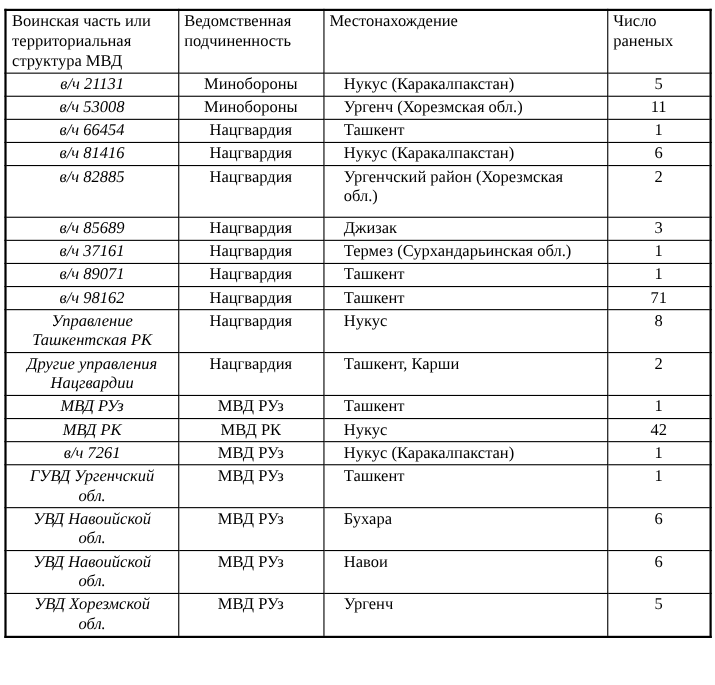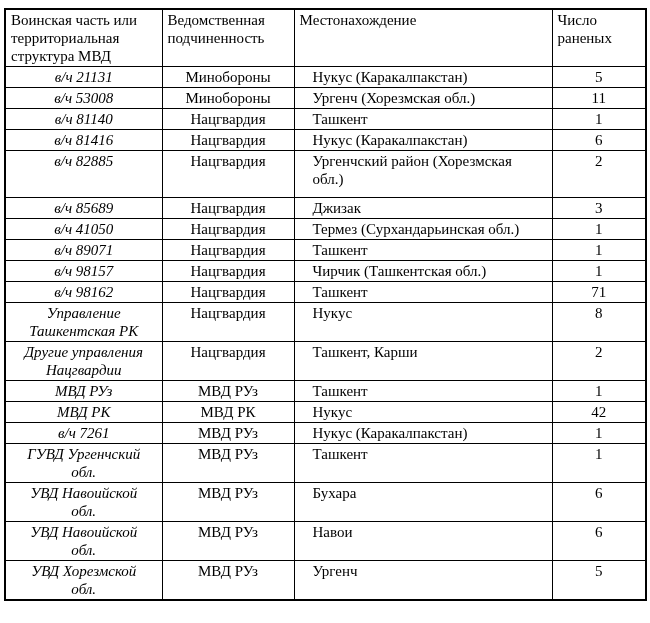--- a/index.html
+++ b/index.html
@@ -82,21 +82,21 @@
           <td class="c-location">Нукус (Каракалпакстан)</td>
           <td class="c-wounded">5</td>
         </tr>
         <tr>
           <td class="c-unit">в/ч 53008</td>
           <td class="c-agency">Минобороны</td>
           <td class="c-location">Ургенч (Хорезмская обл.)</td>
           <td class="c-wounded">11</td>
         </tr>
         <tr>
-          <td class="c-unit">в/ч 81140</td>
+          <td class="c-unit">в/ч 66454</td>
           <td class="c-agency">Нацгвардия</td>
           <td class="c-location">Ташкент</td>
           <td class="c-wounded">1</td>
         </tr>
         <tr>
           <td class="c-unit">в/ч 81416</td>
           <td class="c-agency">Нацгвардия</td>
           <td class="c-location">Нукус (Каракалпакстан)</td>
           <td class="c-wounded">6</td>
         </tr>
@@ -106,35 +106,29 @@
           <td class="c-location">Ургенчский район (Хорезмская обл.)</td>
           <td class="c-wounded">2</td>
         </tr>
         <tr>
           <td class="c-unit">в/ч 85689</td>
           <td class="c-agency">Нацгвардия</td>
           <td class="c-location">Джизак</td>
           <td class="c-wounded">3</td>
         </tr>
         <tr>
-          <td class="c-unit">в/ч 41050</td>
+          <td class="c-unit">в/ч 37161</td>
           <td class="c-agency">Нацгвардия</td>
           <td class="c-location">Термез (Сурхандарьинская обл.)</td>
           <td class="c-wounded">1</td>
         </tr>
         <tr>
           <td class="c-unit">в/ч 89071</td>
           <td class="c-agency">Нацгвардия</td>
           <td class="c-location">Ташкент</td>
-          <td class="c-wounded">1</td>
-        </tr>
-        <tr>
-          <td class="c-unit">в/ч 98157</td>
-          <td class="c-agency">Нацгвардия</td>
-          <td class="c-location">Чирчик (Ташкентская обл.)</td>
           <td class="c-wounded">1</td>
         </tr>
         <tr>
           <td class="c-unit">в/ч 98162</td>
           <td class="c-agency">Нацгвардия</td>
           <td class="c-location">Ташкент</td>
           <td class="c-wounded">71</td>
         </tr>
         <tr>
           <td class="c-unit">Управление Ташкентская РК</td>

